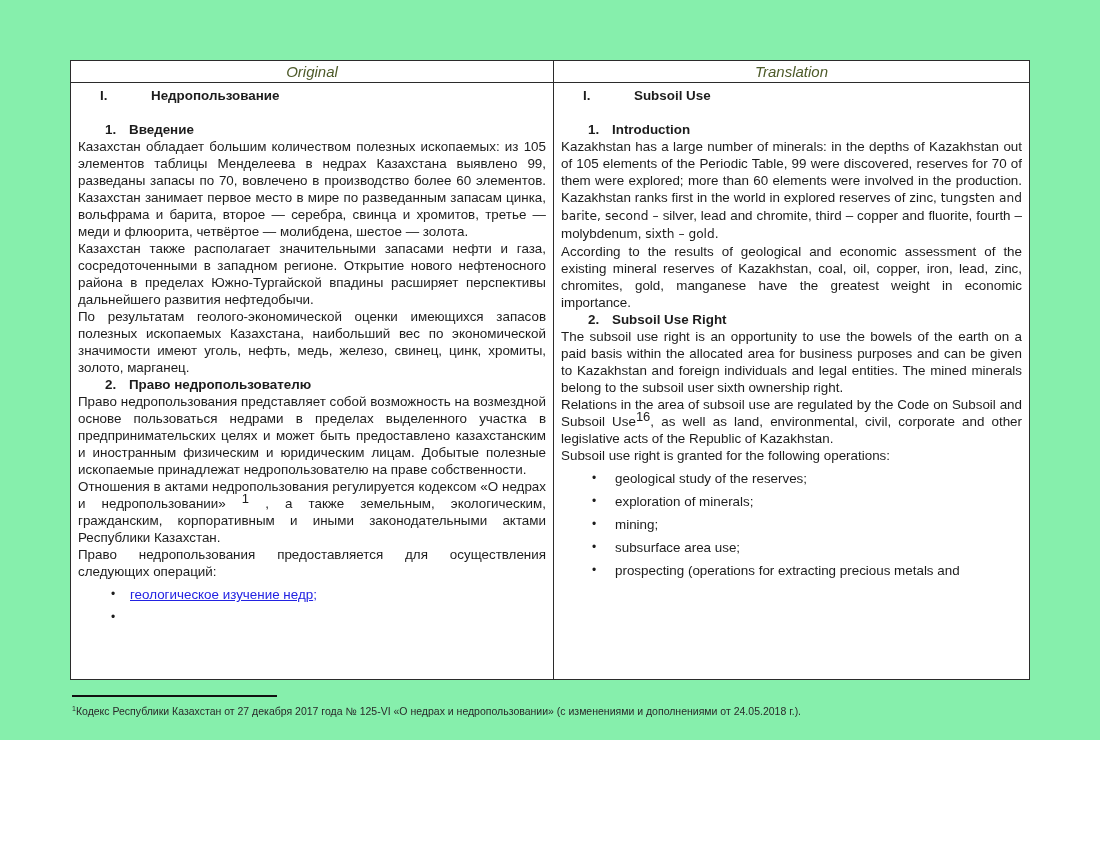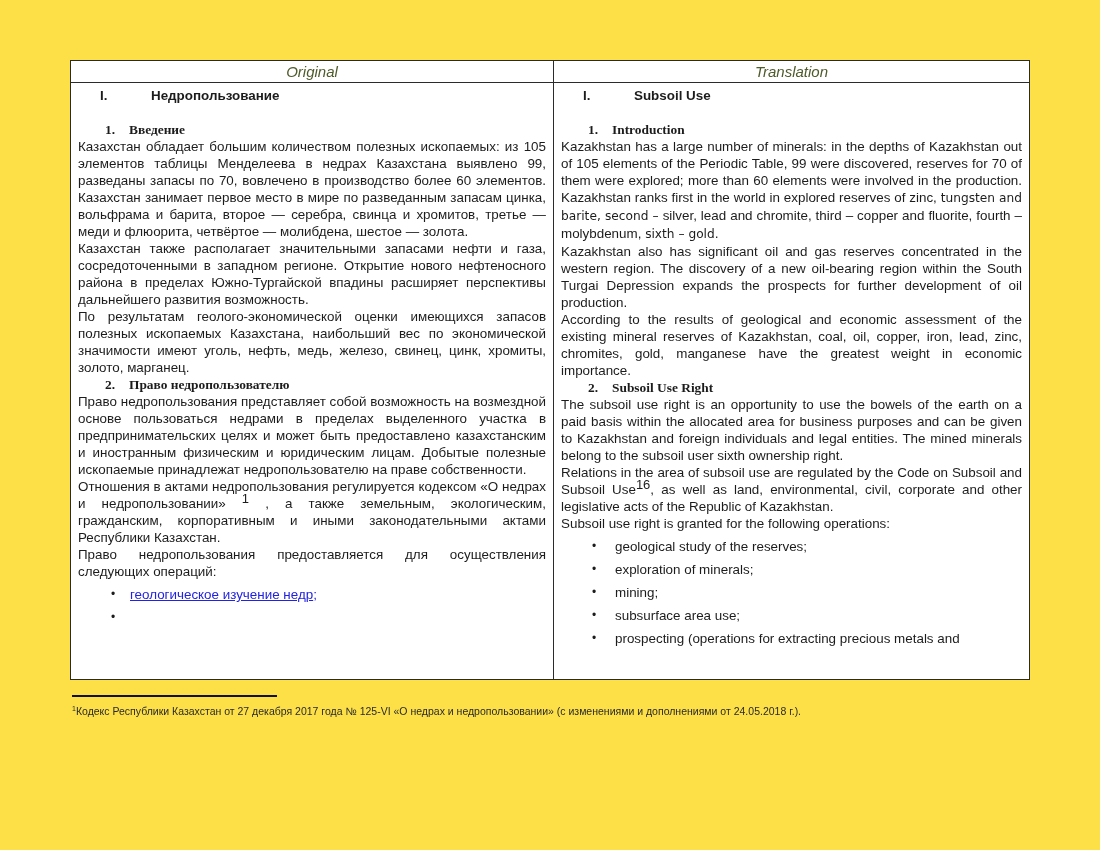--- a/index.html
+++ b/index.html
@@ -1,21 +1,21 @@
 <!DOCTYPE html>
 <html style="--accent: #4e5b2a; --link: #2222e2; --border: #2b2b2b;"><head>
 <meta charset="utf-8">
 <style>
   html,body{margin:0;padding:0;}
   body{
     width:1100px;height:850px;background:#ffffff;
     font-family:"Liberation Sans", sans-serif;
     -webkit-font-smoothing:antialiased;
   }
-  .page{position:relative;width:1100px;height:850px;background:#fde047;overflow:hidden;}
+  .page{position:relative;width:1100px;height:740px;background:#86efac;overflow:hidden;}
 
   .doc-table{
     position:absolute;left:70px;top:60px;width:958px;
     border:1px solid var(--border,#2b2b2b);
     background:#ffffff;
   }
   .thead{display:flex;border-bottom:1px solid var(--border,#2b2b2b);height:21px;}
   .th{
     height:21px;line-height:21px;text-align:center;
     font-style:italic;font-size:15px;
@@ -30,21 +30,21 @@
     padding:3px 7px 0 7px;
     font-size:13.4px;line-height:17px;color:#1c1c1c;
     overflow:hidden;
   }
   .cell-left{width:482px;}
   .cell-right{flex:1;border-left:1px solid var(--border,#2b2b2b);}
 
   .cell p{margin:0;text-align:justify;}
   p.h-main{margin:1px 0 17px 0;font-weight:bold;text-align:left;}
   .h-main .num{display:inline-block;margin-left:22px;width:51px;}
-  p.h-sub{font-weight:bold;text-align:left;font-family:Liberation Serif, serif;}
+  p.h-sub{font-weight:bold;text-align:left;}
   .h-sub .num{display:inline-block;margin-left:27px;width:24px;}
 
   .li{display:flex;margin-top:6px;}
   .li .marker{flex:0 0 auto;display:inline-block;margin-left:33px;width:19px;font-size:12px;}
   .cell-right .li .marker{margin-left:31px;width:23px;}
   .li .btext{flex:1;text-align:justify;}
 
   a.doclink{color:var(--link,#2222e2);text-decoration:underline;cursor:pointer;}
   .link-suffix{color:var(--link,#2222e2);text-decoration:none;}
 
@@ -78,21 +78,21 @@
     </div>
 
     <div class="tbody">
 
       <div class="cell cell-left">
         <p class="h-main"><span class="num">I.</span><span>Недропользование</span></p>
 
         <p class="h-sub"><span class="num">1.</span><span>Введение</span></p>
 
         <p>Казахстан обладает большим количеством полезных ископаемых: из 105 элементов таблицы Менделеева в недрах Казахстана выявлено 99, разведаны запасы по 70, вовлечено в производство более 60 элементов. Казахстан занимает первое место в мире по разведанным запасам цинка, вольфрама и барита, второе — серебра, свинца и хромитов, третье — меди и флюорита, четвёртое — молибдена, шестое — золота.</p>
-        <p>Казахстан также располагает значительными запасами нефти и газа, сосредоточенными в западном регионе. Открытие нового нефтеносного района в пределах Южно-Тургайской впадины расширяет перспективы дальнейшего развития возможность.</p>
+        <p>Казахстан также располагает значительными запасами нефти и газа, сосредоточенными в западном регионе. Открытие нового нефтеносного района в пределах Южно-Тургайской впадины расширяет перспективы дальнейшего развития нефтедобычи.</p>
         <p>По результатам геолого-экономической оценки имеющихся запасов полезных ископаемых Казахстана, наибольший вес по экономической значимости имеют уголь, нефть, медь, железо, свинец, цинк, хромиты, золото, марганец.</p>
 
         <p class="h-sub"><span class="num">2.</span><span>Право недропользователю</span></p>
 
         <p>Право недропользования представляет собой возможность на возмездной основе пользоваться недрами в пределах выделенного участка в предпринимательских целях и может быть предоставлено казахстанским и иностранным физическим и юридическим лицам. Добытые полезные ископаемые принадлежат недропользователю на праве собственности.</p>
 
         <p><span>Отношения в актами недропользования регулируется кодексом «О недрах и недропользовании»</span> <sup class="ref">1</sup><span> , а также земельным, экологическим, гражданским, корпоративным и иными законодательными актами Республики Казахстан.</span></p>
 
         <p>Право недропользования предоставляется для осуществления следующих операций:</p>
 
@@ -105,21 +105,20 @@
         </div>
       </div>
 
       <div class="cell cell-right">
         <p class="h-main"><span class="num">I.</span><span>Subsoil Use</span></p>
 
         <p class="h-sub"><span class="num">1.</span><span>Introduction</span></p>
 
         <p><span>Kazakhstan has a large number of minerals: in the depths of Kazakhstan out of 105 elements of the Periodic Table, 99 were discovered, reserves for 70 of them were explored; more than 60 elements were involved in the production. Kazakhstan ranks first in the world in explored reserves of zinc,</span> <span class="alt">tungsten and barite, second –</span> <span>silver, lead and chromite, third – copper and fluorite, fourth – molybdenum,</span> <span class="alt">sixth – gold.</span></p>
 
-        <p>Kazakhstan also has significant oil and gas reserves concentrated in the western region. The discovery of a new oil-bearing region within the South Turgai Depression expands the prospects for further development of oil production.</p>
         <p>According to the results of geological and economic assessment of the existing mineral reserves of Kazakhstan, coal, oil, copper, iron, lead, zinc, chromites, gold, manganese have the greatest weight in economic importance.</p>
 
         <p class="h-sub"><span class="num">2.</span><span>Subsoil Use Right</span></p>
 
         <p>The subsoil use right is an opportunity to use the bowels of the earth on a paid basis within the allocated area for business purposes and can be given to Kazakhstan and foreign individuals and legal entities. The mined minerals belong to the subsoil user sixth ownership right.</p>
 
         <p><span>Relations in the area of subsoil use are regulated by the Code on Subsoil and Subsoil Use</span><sup class="ref">16</sup><span>, as well as land, environmental, civil, corporate and other legislative acts of the Republic of Kazakhstan.</span></p>
 
         <p>Subsoil use right is granted for the following operations:</p>
 

